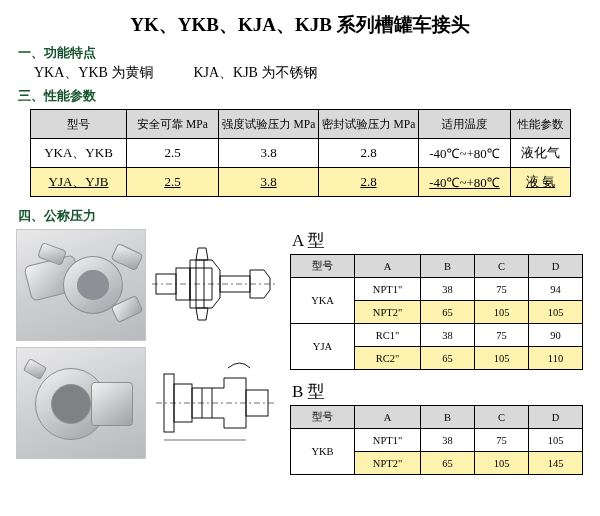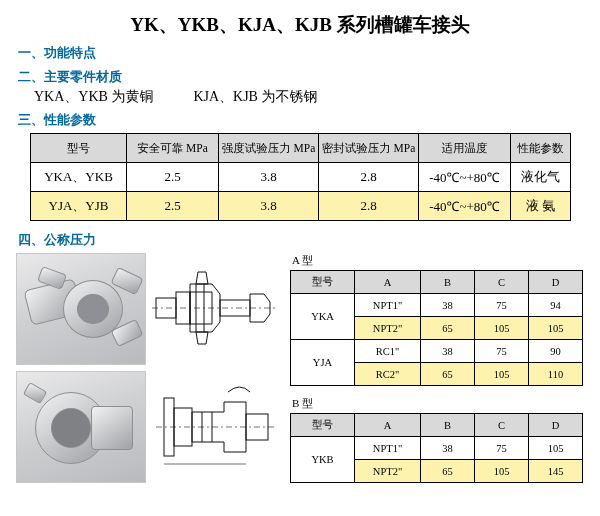--- a/index.html
+++ b/index.html
@@ -23,21 +23,21 @@
   .title {
     text-align: center;
     font-size: 19px;
     font-weight: bold;
     font-family: "Liberation Serif", serif;
     padding-top: 12px;
     letter-spacing: 0px;
     color: #000;
   }
   .section-head {
-    color: #0369a1;
+    color: #14532d;
     font-weight: bold;
     font-size: 13px;
     font-family: Liberation Serif, serif;
     margin: 6px 0 2px 18px;
   }
   .para {
     font-size: 12.5px;
     line-height: 17px;
     margin: 0 16px 0 16px;
     text-indent: 24px;
@@ -69,20 +69,21 @@
     height: 26px;
     font-family: "Liberation Serif", serif;
   }
   table.perf thead th {
     background: #d9d9d9;
     font-weight: normal;
     font-size: 11.5px;
   }
   table.perf tbody tr.alt td {
     background: #fdf3ae;
+    text-decoration: underline;
   }
 
   
   .dim-wrap {
     position: relative;
     margin-top: 4px;
   }
   .imgs {
     position: absolute;
     left: 16px;
@@ -116,21 +117,21 @@
   .drawing svg { display: block; }
 
   
   .dim-tables {
     position: absolute;
     left: 290px;
     top: 0px;
     width: 296px;
   }
   .tbl-label {
-    font-size: 11px;
+    font-size: 17px;
     font-family: "Liberation Serif", serif;
     margin: 0 0 2px 2px;
   }
   table.dim {
     border-collapse: collapse;
     width: 292px;
     table-layout: fixed;
     margin-bottom: 10px;
   }
   table.dim th, table.dim td {
@@ -152,21 +153,20 @@
 </style>
 </head>
 <body>
 
 <div class="page">
 
   <div class="title">YK、YKB、KJA、KJB 系列槽罐车接头</div>
 
   <div class="section-head">一、功能特点</div>
 
-  <div class="section-head">二、主要零件材质</div>
   <div class="plain-line">
     <span>YKA、YKB 为黄铜</span><span class="gap"></span><span>KJA、KJB 为不锈钢</span>
   </div>
 
   <div class="section-head">三、性能参数</div>
 
   <table class="perf">
     <colgroup>
       <col style="width:96px">
       <col style="width:92px">

